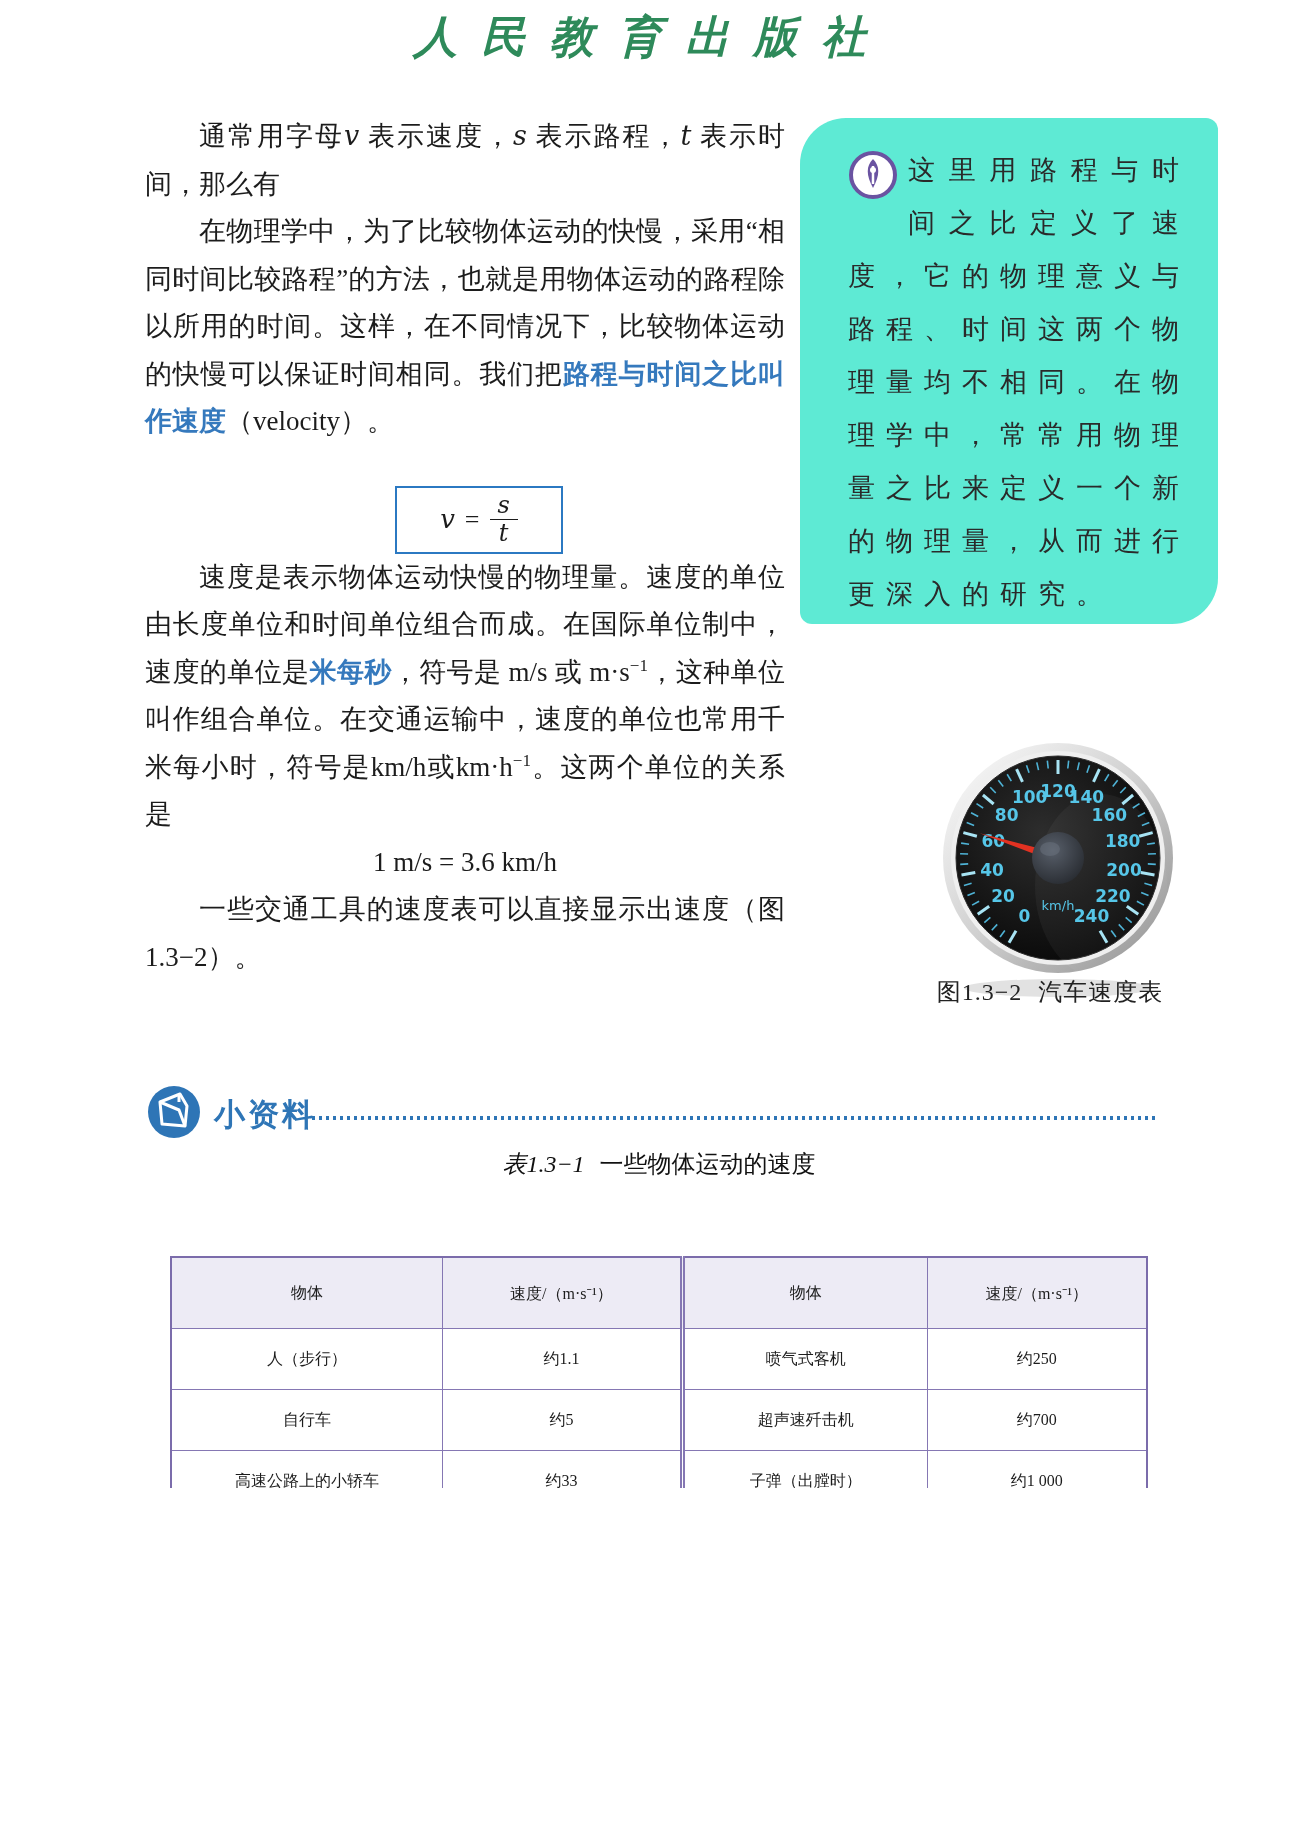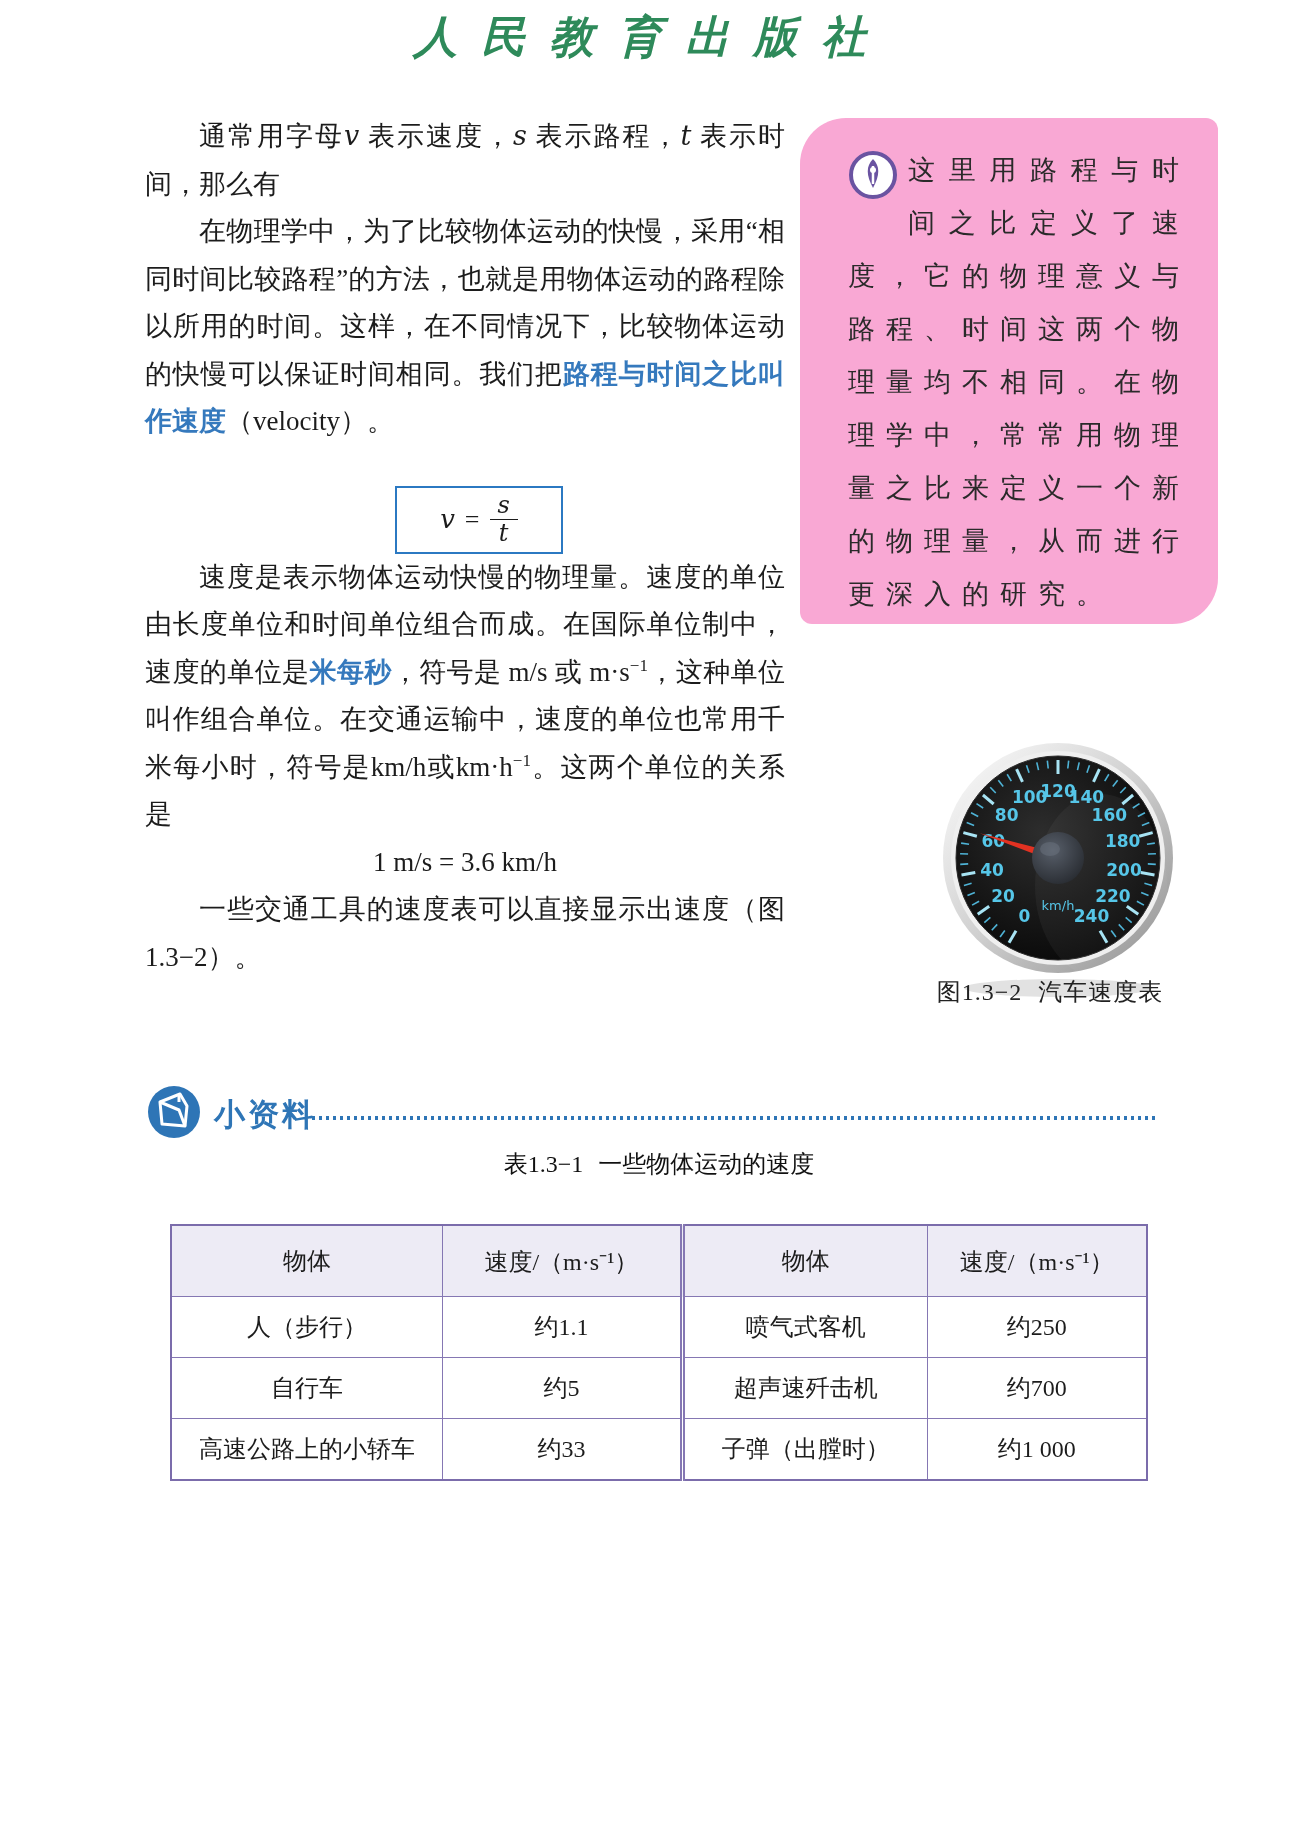--- a/index.html
+++ b/index.html
@@ -25,21 +25,21 @@
                gap:10px;font-size:26px;}
   .frac{display:inline-flex;flex-direction:column;align-items:center;line-height:1.05;font-size:24px;}
   .frac .num{padding:0 8px 1px 8px;border-bottom:1.5px solid #1c1c1c;}
   .frac .den{padding-top:1px;}
 
   .p3{margin-top:32px;}
   .eq-line{text-align:center;text-indent:0 !important;}
 
   
   .side-note{position:absolute;left:800px;top:118px;width:418px;height:506px;
-             background:#f9a8d4;border-radius:46px 12px 46px 12px;box-sizing:border-box;
+             background:#5eead4;border-radius:46px 12px 46px 12px;box-sizing:border-box;
              padding:26px 28px 0 48px;font-size:27px;line-height:53px;letter-spacing:11px;
              text-align:justify;color:#2a2a2a;}
   .side-note .txt{word-break:break-all;}
   .note-icon{float:left;width:50px;height:50px;margin:6px 10px 0 0;}
 
   
   .speedo{position:absolute;left:936px;top:736px;width:244px;height:266px;}
   .fig-caption{position:absolute;left:890px;top:976px;width:320px;text-align:center;
                font-size:24px;color:#222;letter-spacing:1px;}
   .fig-caption .lbl{margin-right:16px;}
@@ -49,23 +49,23 @@
   .info-label{position:absolute;left:214px;top:1094px;font-size:31px;font-weight:700;
               color:#2e75b6;font-family:"Liberation Sans",sans-serif;letter-spacing:3px;}
   .dotted{position:absolute;height:4px;
           background:repeating-linear-gradient(90deg,#2e75b6 0 3px,transparent 3px 7px);}
   .dotted.info-line{left:312px;top:1116px;width:846px;}
   .dotted.bottom-line{left:148px;top:1594px;width:1012px;}
 
   
   .table-title{position:absolute;left:170px;top:1148px;width:978px;text-align:center;
                font-size:24px;color:#111;}
-  .table-title .lbl{margin-right:15px;}
-  table.speed{position:absolute;left:170px;top:1224px;width:978px;border-collapse:collapse;
-              font-size:24px;color:#1c1c1c;table-layout:fixed;}
+  .table-title .lbl{margin-right:15px;font-style:italic;}
+  table.speed{position:absolute;left:170px;top:1256px;width:978px;border-collapse:collapse;
+              font-size:16px;color:#1c1c1c;table-layout:fixed;}
   table.speed td{border:1.5px solid #8577b3;text-align:center;height:60px;padding:0 4px;}
   table.speed tr.hdr td{background:#edebf5;height:70px;}
   table.speed td.dbl{border-left:5px double #8577b3;}
   table.speed{border:2px solid #7b6cab;}
   .c1{width:28%;} .c2{width:24.5%;} .c3{width:25%;} .c4{width:22.5%;}
 
   
   .footer{position:absolute;top:1702px;right:123px;display:flex;align-items:baseline;}
   .footer .chapter{font-size:24px;color:#000000;letter-spacing:4px;}
   .footer .pnum{font-size:30px;color:#1d4ed8;margin-left:22px;

